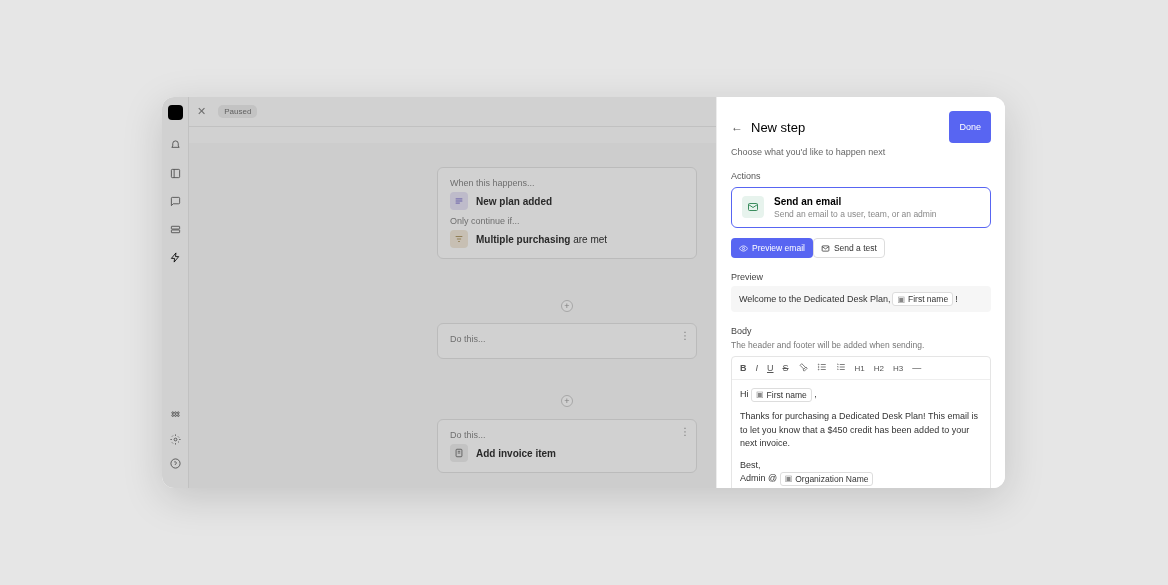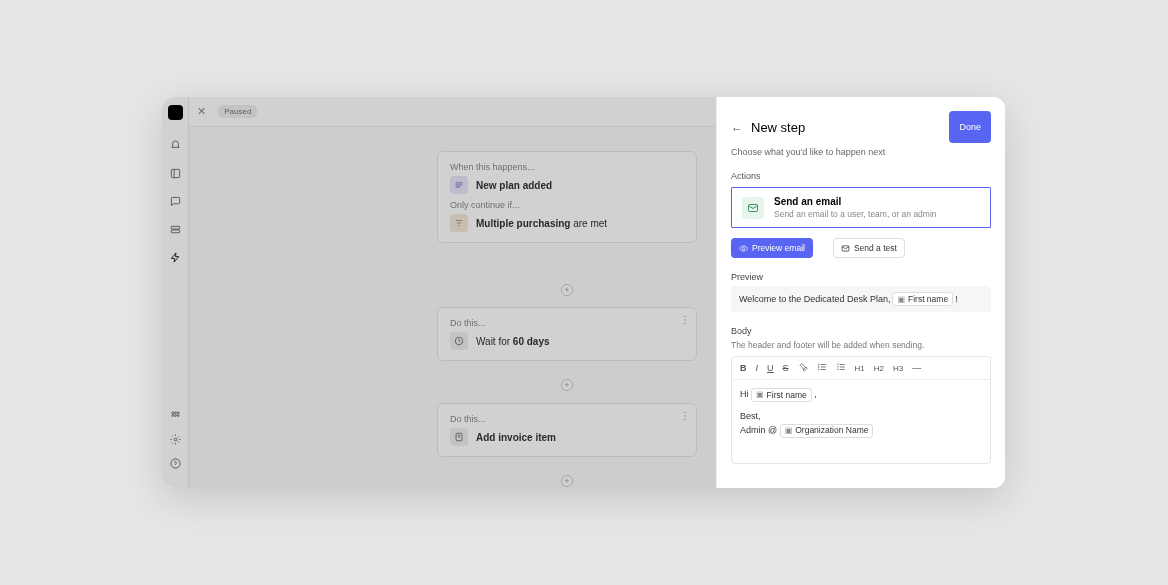--- a/index.html
+++ b/index.html
@@ -104,21 +104,21 @@
   font-size: 8px;
   padding: 2px 6px;
   border-radius: 5px;
   margin-left: 4px;
 }
 
 
 .canvas {
   position: absolute;
   left: 27px;
-  top: 30px;
+  top: 46px;
   width: 527px;
   height: calc(100% - 30px);
   background: #fafafa;
   background-image: radial-gradient(#ddd 0.6px, transparent 0.6px);
   background-size: 12px 12px;
   overflow: hidden;
 }
 .flow-card {
   position: absolute;
   background: #fff;
@@ -193,41 +193,41 @@
   border: none;
   border-radius: 4px;
   font-size: 9px;
   padding: 11px 10px;
   font-weight: 500;
 }
 .panel-sub { font-size: 9px; color: #666; margin-bottom: 14px; }
 .sec-title { font-size: 9px; color: #555; font-weight: 500; margin-bottom: 6px; }
 .action-card {
   border: 1.5px solid #5865f2;
-  border-radius: 1px;
+  border-radius: 6px;
   padding: 8px 10px;
   display: flex;
-  align-items: center;
+  align-items: flex-start;
   margin-bottom: 10px;
 }
 .action-card .ic {
   width: 22px; height: 22px;
   background: #e7f3ed;
   border-radius: 4px;
   display: flex;
   align-items: center;
   justify-content: center;
   color: #3a8d5e;
   margin-right: 10px;
   flex-shrink: 0;
 }
 .action-card .ic svg { width: 12px; height: 12px; stroke: currentColor; fill: none; stroke-width: 2; }
 .action-card .t1 { font-size: 10px; font-weight: 600; }
 .action-card .t2 { font-size: 8.5px; color: #888; margin-top: 2px; }
-.btn-row { display: flex; gap: 20px; margin-bottom: 14px; }
+.btn-row { display: flex; gap: 0; margin-bottom: 14px; }
 .btn-sm {
   font-size: 8.5px;
   padding: 4px 7px;
   border-radius: 4px;
   display: flex;
   align-items: center;
   gap: 4px;
   border: 1px solid transparent;
 }
 .btn-primary { background: #5865f2; color: #fff; }
@@ -369,29 +369,20 @@
             </svg>
           </div>
         <div class="flow-text"><b>Multiple purchasing</b><span> are met</span></div>
       </div>
     </div>
     <div class="connector-plus" style="top:157px; left:378px;">+</div>
 
     <div class="flow-card" style="left:248px; top:180px;">
       <span class="card-menu">⋮</span>
       <div class="sec-label">Do this...</div>
-      <div class="flow-row">
-        <div class="flow-icon grey">
-            <svg viewBox="0 0 24 24" width="10" height="10" stroke="currentColor" fill="none" stroke-width="2">
-              <circle cx="12" cy="12" r="9"></circle>
-              <path d="M12 7v5l3 2"></path>
-            </svg>
-          </div>
-        <div class="flow-text"><span>Wait for </span><b>60 days</b></div>
-      </div>
     </div>
     <div class="connector-plus" style="top:252px; left:378px;">+</div>
 
     <div class="flow-card" style="left:248px; top:276px;">
       <span class="card-menu">⋮</span>
       <div class="sec-label">Do this...</div>
       <div class="flow-row">
         <div class="flow-icon grey">
             <svg viewBox="0 0 24 24" width="10" height="10" stroke="currentColor" fill="none" stroke-width="2">
               <rect x="5" y="3" width="14" height="18" rx="2"></rect>
@@ -482,20 +473,21 @@
       </div>
       <div class="editor-body">
         <p>
           <span>Hi </span>
           <span class="token">
               <span class="tk-ic">▣</span>
               <span>First name</span>
             </span>
           <span>,</span>
         </p>
+        <p>Thanks for purchasing a Dedicated Desk Plan! This email is to let you know that a $450 credit has been added to your next invoice.</p>
         <p>
           <span>Best,</span><br>
           <span>Admin @ </span>
           <span class="token">
               <span class="tk-ic">▣</span>
               <span>Organization Name</span>
             </span>
         </p>
       </div>
     </div>

